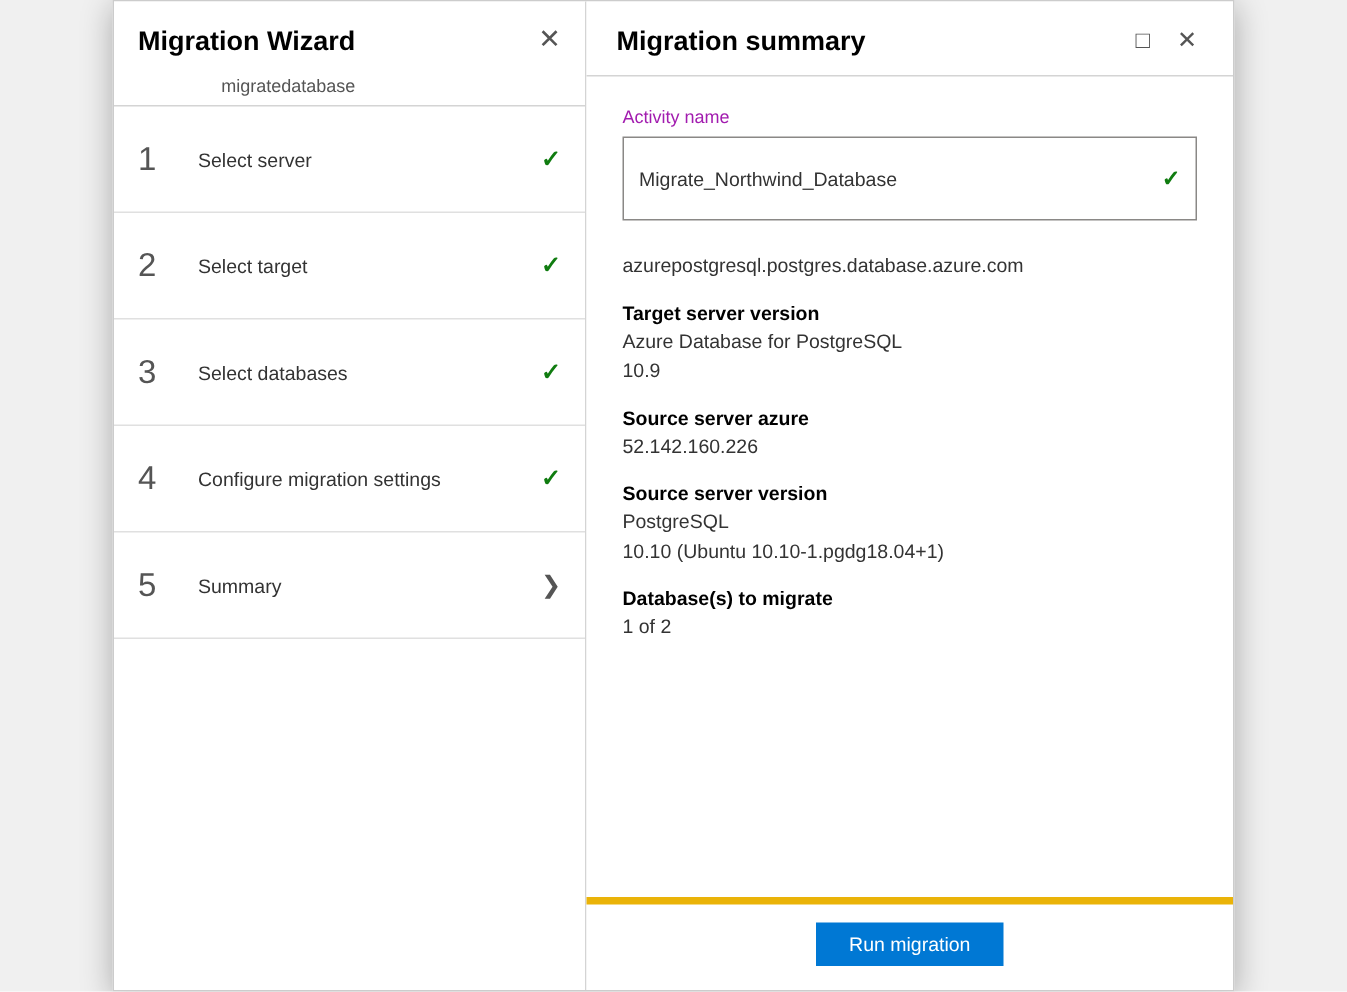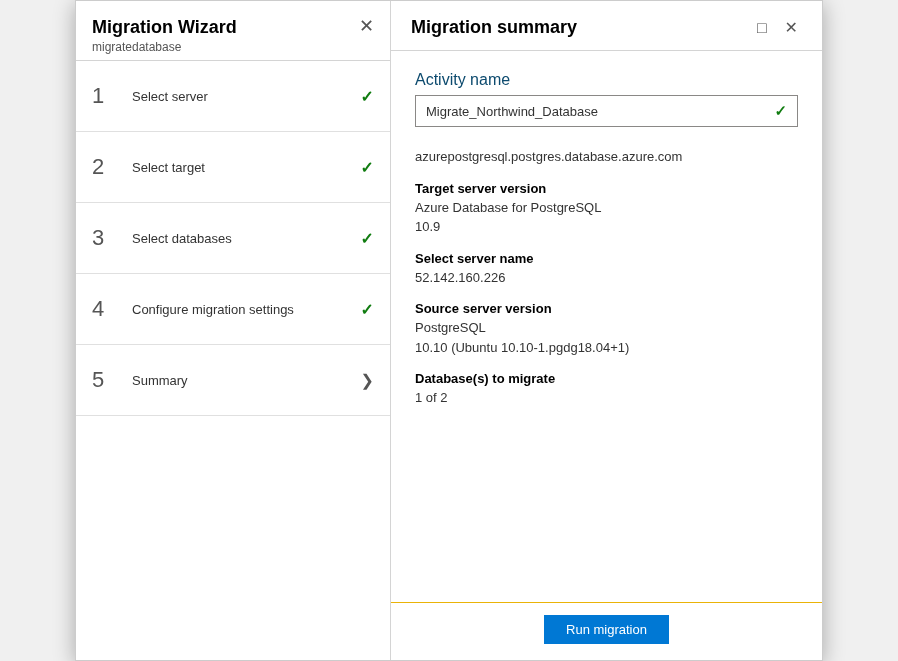--- a/index.html
+++ b/index.html
@@ -34,21 +34,22 @@
       border-bottom: 1px solid #d4d4d4;
     }
     .left-header-title {
       font-size: 18px;
       font-weight: 600;
       color: #000;
     }
     .left-header-subtitle {
       font-size: 12px;
       color: #555;
-      margin-top: 2px;
+      margin-top: 12px;
+      text-align: right;
     }
     .left-header-row {
       display: flex;
       justify-content: space-between;
       align-items: flex-start;
     }
     .close-btn-left {
       background: none;
       border: none;
       cursor: pointer;
@@ -128,29 +129,29 @@
       line-height: 1;
     }
 
     .right-content {
       flex: 1;
       padding: 20px 24px;
       overflow-y: auto;
     }
 
     .activity-name-label {
-      font-size: 16px;
-      color: #0c4a6e;
+      font-size: 12px;
+      color: #a21caf;
       margin-bottom: 6px;
     }
     .activity-input-row {
       display: flex;
       align-items: center;
       border: 1px solid #8a8886;
-      padding: 6px 10px;
+      padding: 18px 10px;
       margin-bottom: 20px;
       background: #fff;
     }
     .activity-input {
       flex: 1;
       border: none;
       outline: none;
       font-size: 13px;
       font-family: inherit;
       color: #333;
@@ -172,21 +173,21 @@
       margin-bottom: 2px;
     }
     .summary-field-value {
       font-size: 13px;
       color: #333;
       line-height: 1.5;
     }
 
     .right-footer {
       padding: 12px 24px 16px 24px;
-      border-top: 1px solid #eab308;
+      border-top: 5px solid #eab308;
       display: flex;
       justify-content: center;
       align-items: center;
     }
     .run-migration-btn {
       background: #0078d4;
       color: #fff;
       border: none;
       padding: 7px 22px;
       font-size: 13px;
@@ -266,21 +267,21 @@
         <div class="summary-field-value">azurepostgresql.postgres.database.azure.com</div>
       </div>
 
       <div class="summary-section">
         <div class="summary-field-label">Target server version</div>
         <div class="summary-field-value">Azure Database for PostgreSQL</div>
         <div class="summary-field-value">10.9</div>
       </div>
 
       <div class="summary-section">
-        <div class="summary-field-label">Select server name</div>
+        <div class="summary-field-label">Source server azure</div>
         <div class="summary-field-value">52.142.160.226</div>
       </div>
 
       <div class="summary-section">
         <div class="summary-field-label">Source server version</div>
         <div class="summary-field-value">PostgreSQL</div>
         <div class="summary-field-value">10.10 (Ubuntu 10.10-1.pgdg18.04+1)</div>
       </div>
 
       <div class="summary-section">

